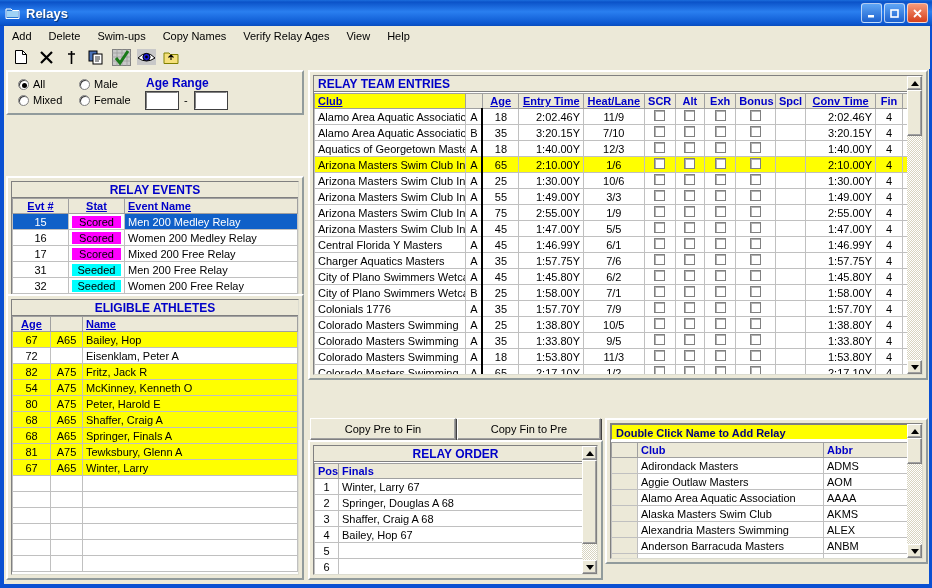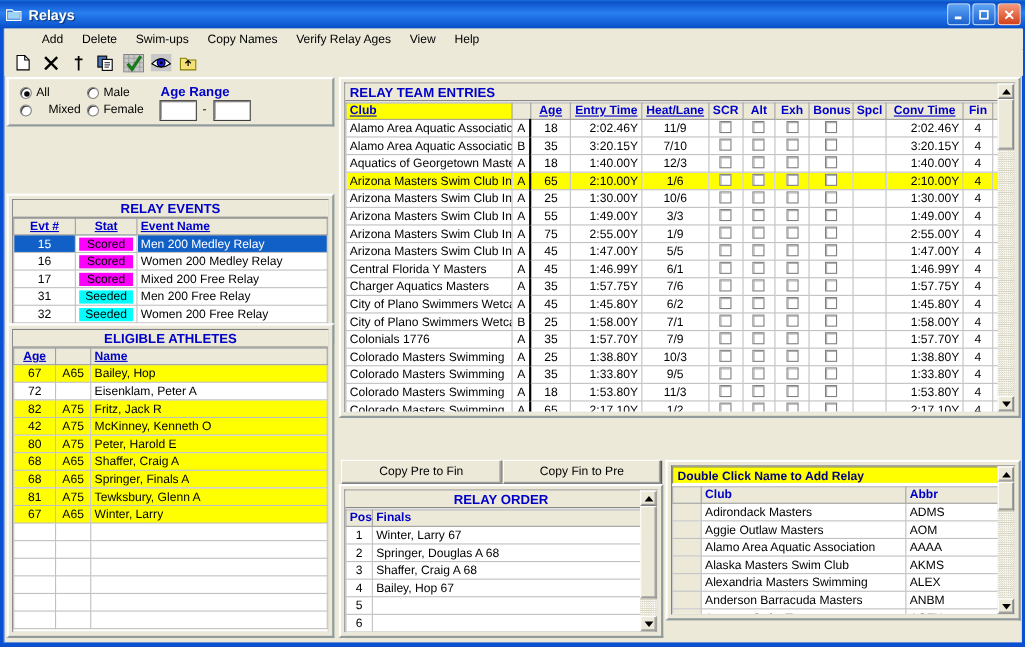--- a/index.html
+++ b/index.html
@@ -44,21 +44,21 @@
   .wbtn.close { background: linear-gradient(180deg,#f59a7a,#d5401c); }
 
   
   #client {
     position:absolute; left:3px; top:26px; width:926px; height:558px;
     background:#ece9d8;
     border-left:1px solid #0a50d2;
   }
   #menubar {
     position:absolute; left:0; top:0; width:926px; height:19px;
-    background:#ece9d8; display:flex; align-items:center; padding-left:26px;
+    background:#ece9d8; display:flex; align-items:center; padding-left:0;
   }
   .menu-item {
     padding: 2px 9px 2px 8px; font-size:11px; color:#000;
     font-family: "Liberation Sans", sans-serif; white-space:nowrap;
   }
 
   #toolbar {
     position:absolute; left:0; top:19px; width:926px; height:24px;
     background:#ece9d8; display:flex; align-items:center; padding-left:6px; gap:3px;
   }
@@ -269,21 +269,21 @@
       </span>
     </div>
 
     <div id="left-col">
 
       <div id="filter-panel">
         <div class="radio-row" style="left:10px; top:6px;">
           <span class="radio on"></span>
           <span class="radio-label">All</span>
         </div>
-        <div class="radio-row" style="left:10px; top:22px;gap:11px;">
+        <div class="radio-row" style="left:10px; top:22px;">
           <span class="radio"></span>
           <span class="radio-label">Mixed</span>
         </div>
         <div class="radio-row" style="left:71px; top:6px;">
           <span class="radio"></span>
           <span class="radio-label">Male</span>
         </div>
         <div class="radio-row" style="left:71px; top:22px;">
           <span class="radio"></span>
           <span class="radio-label">Female</span>
@@ -392,21 +392,21 @@
                   <td class="c">72</td>
                   <td class="c"></td>
                   <td class="">Eisenklam, Peter A</td>
                 </tr>
                 <tr>
                   <td class="c row-yel">82</td>
                   <td class="c row-yel">A75</td>
                   <td class="row-yel">Fritz, Jack R</td>
                 </tr>
                 <tr>
-                  <td class="c row-yel">42</td>
+                  <td class="c row-yel">54</td>
                   <td class="c row-yel">A75</td>
                   <td class="row-yel">McKinney, Kenneth O</td>
                 </tr>
                 <tr>
                   <td class="c row-yel">80</td>
                   <td class="c row-yel">A75</td>
                   <td class="row-yel">Peter, Harold E</td>
                 </tr>
                 <tr>
                   <td class="c row-yel">68</td>
@@ -696,21 +696,21 @@
                   <td class="c"></td>
                   <td class="r">1:57.70Y</td>
                   <td class="c">4</td>
                   <td class=""></td>
                 </tr>
                 <tr>
                   <td class="">Colorado Masters Swimming</td>
                   <td class="c" style="border-right:2px solid #000">A</td>
                   <td class="c">25</td>
                   <td class="r">1:38.80Y</td>
-                  <td class="c">10/3</td>
+                  <td class="c">10/5</td>
                   <td class="c"><span class="cb"></span></td>
                   <td class="c"><span class="cb"></span></td>
                   <td class="c"><span class="cb"></span></td>
                   <td class="c"><span class="cb"></span></td>
                   <td class="c"></td>
                   <td class="r">1:38.80Y</td>
                   <td class="c">4</td>
                   <td class=""></td>
                 </tr>
                 <tr>

